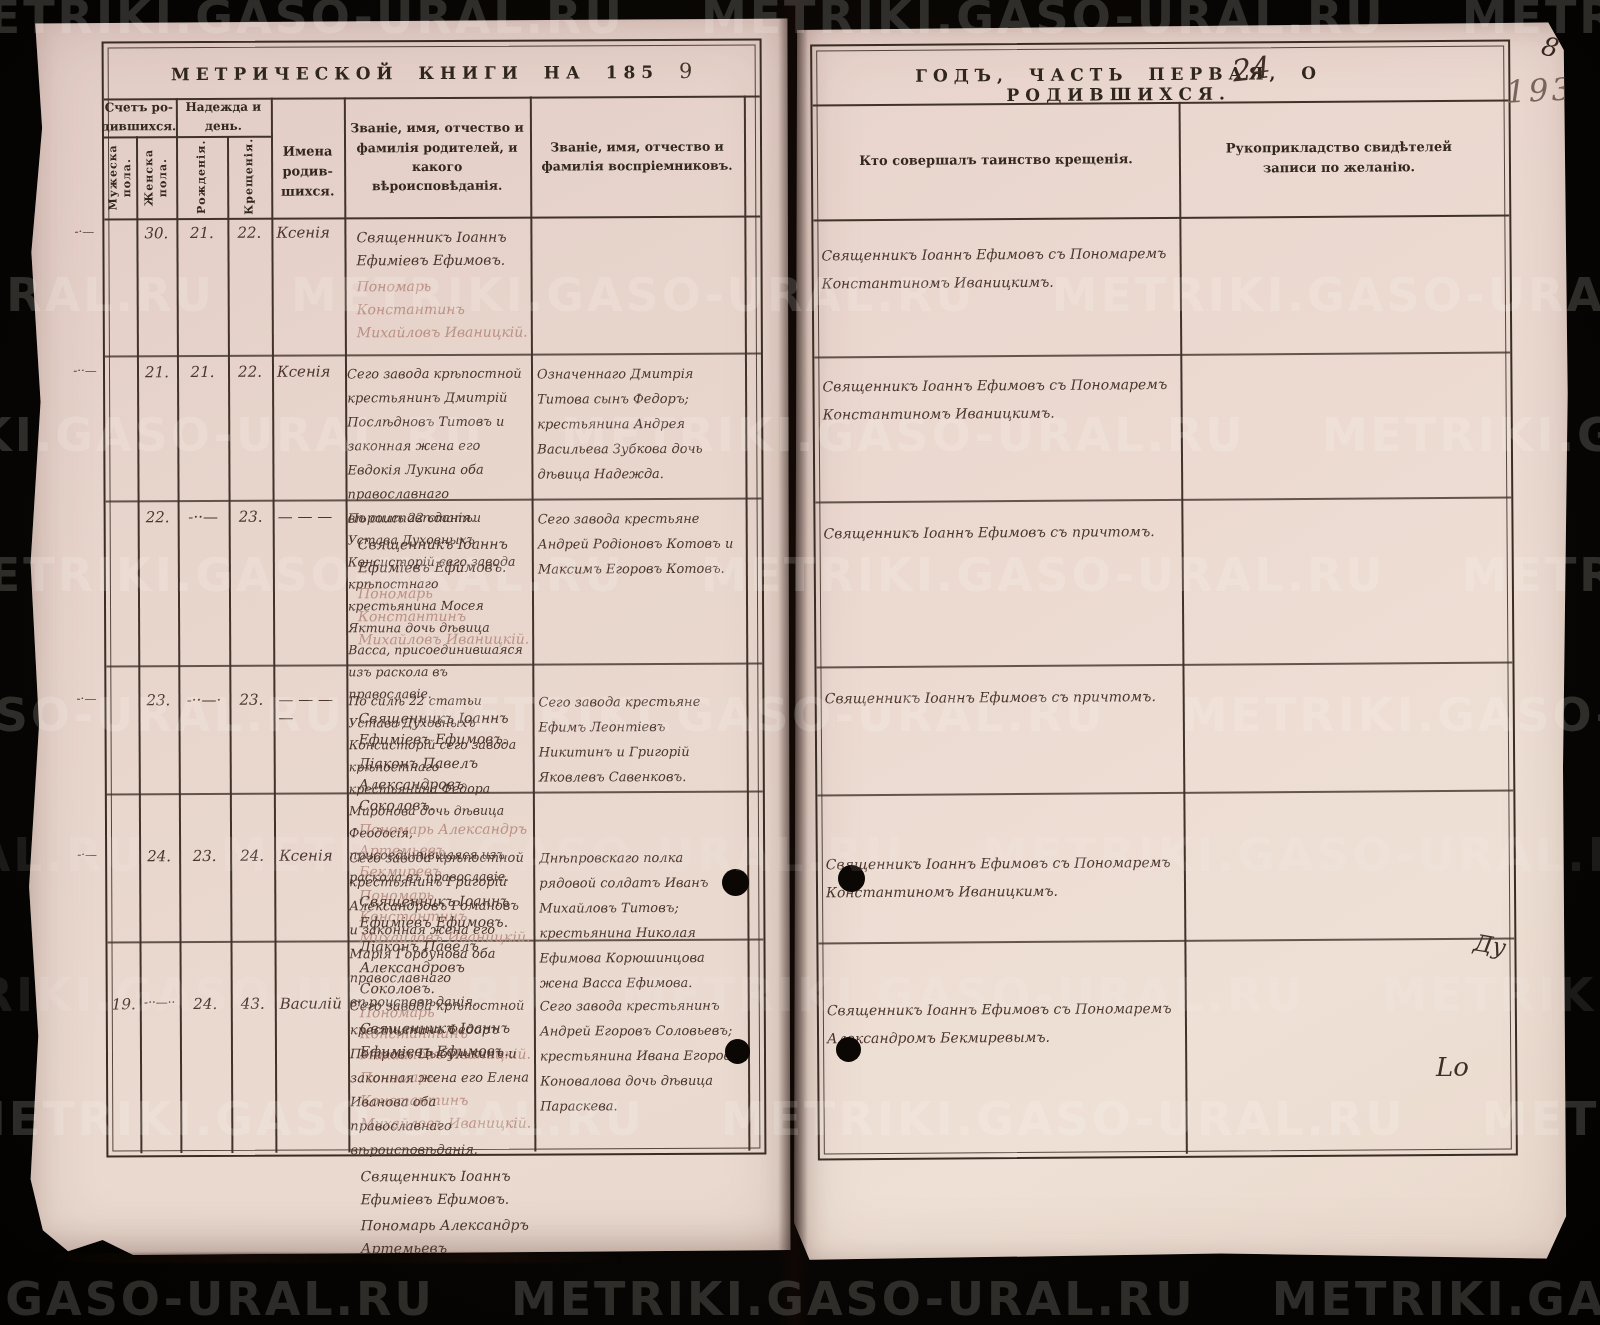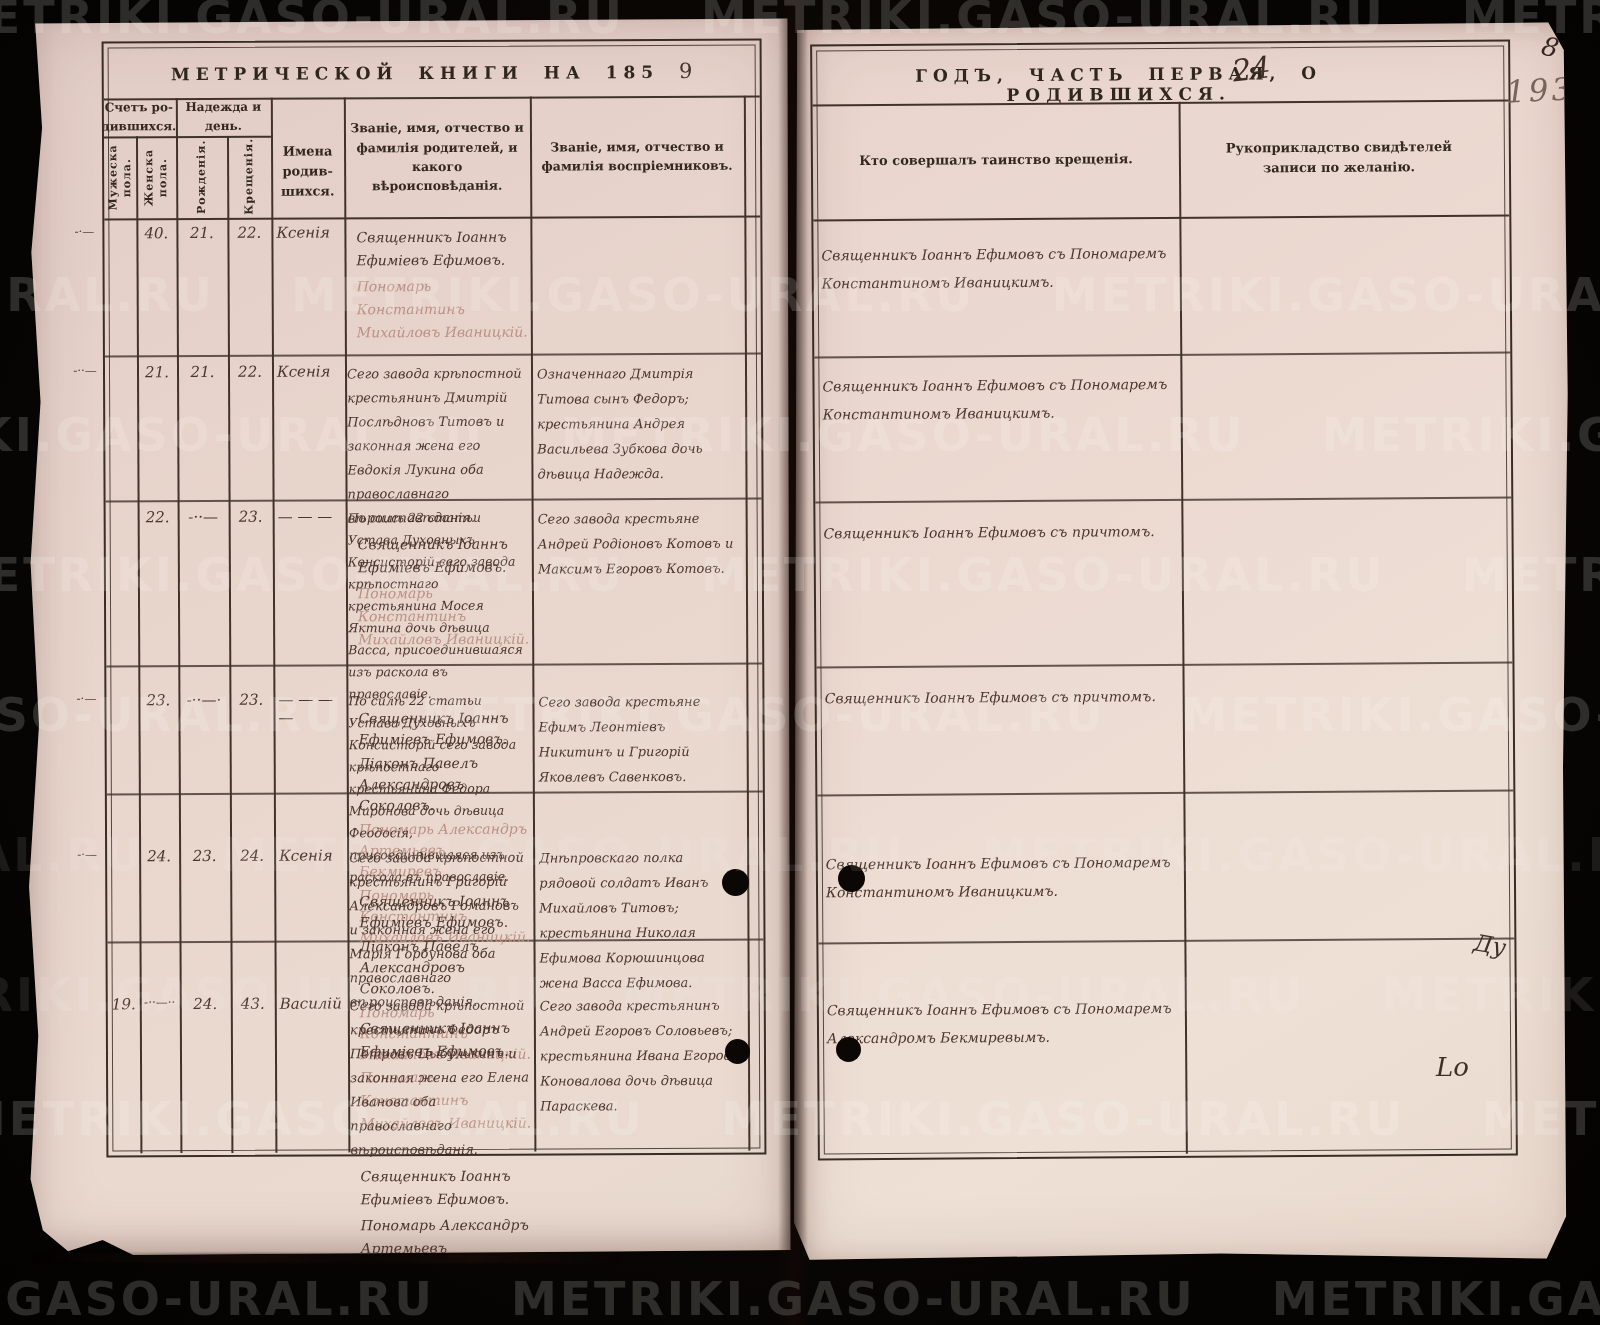--- a/index.html
+++ b/index.html
@@ -104,21 +104,21 @@
       <div class="hcell vtext" style="left:32px;top:94px;width:40px;height:80px;">Женска пола.</div>
       <div class="hcell vtext" style="left:72px;top:94px;width:51px;height:80px;">Рожде­нія.</div>
       <div class="hcell vtext" style="left:123px;top:94px;width:44px;height:80px;">Креще­нія.</div>
       <div class="hcell" style="left:167px;top:56px;width:73px;height:146px;font-size:13px;">Имена родив­шихся.</div>
       <div class="hcell" style="left:242px;top:56px;width:182px;height:118px;">Званіе, имя, отчество и фамилія родителей, и какого вѣроисповѣданія.</div>
       <div class="hcell" style="left:428px;top:56px;width:210px;height:118px;">Званіе, имя, отчество и фамилія воспріемниковъ.</div>
 
       <div class="lrow hw" style="top:175px;height:137px;--off:6px;">
         <div class="cell c-margin">-·—</div>
         <div class="cell c-male num"></div>
-        <div class="cell c-fem num">40.</div>
+        <div class="cell c-fem num">30.</div>
         <div class="cell c-born num">21.</div>
         <div class="cell c-bapt num">22.</div>
         <div class="cell c-name">Ксенія</div>
         <div class="cell c-par">
           <div class="clergy">Священникъ Іоаннъ Ефиміевъ Ефимовъ.</div>
 
           <div class="clergy faint">Пономарь Константинъ Михайловъ Иваницкій.</div>
 
         </div>
       </div>

